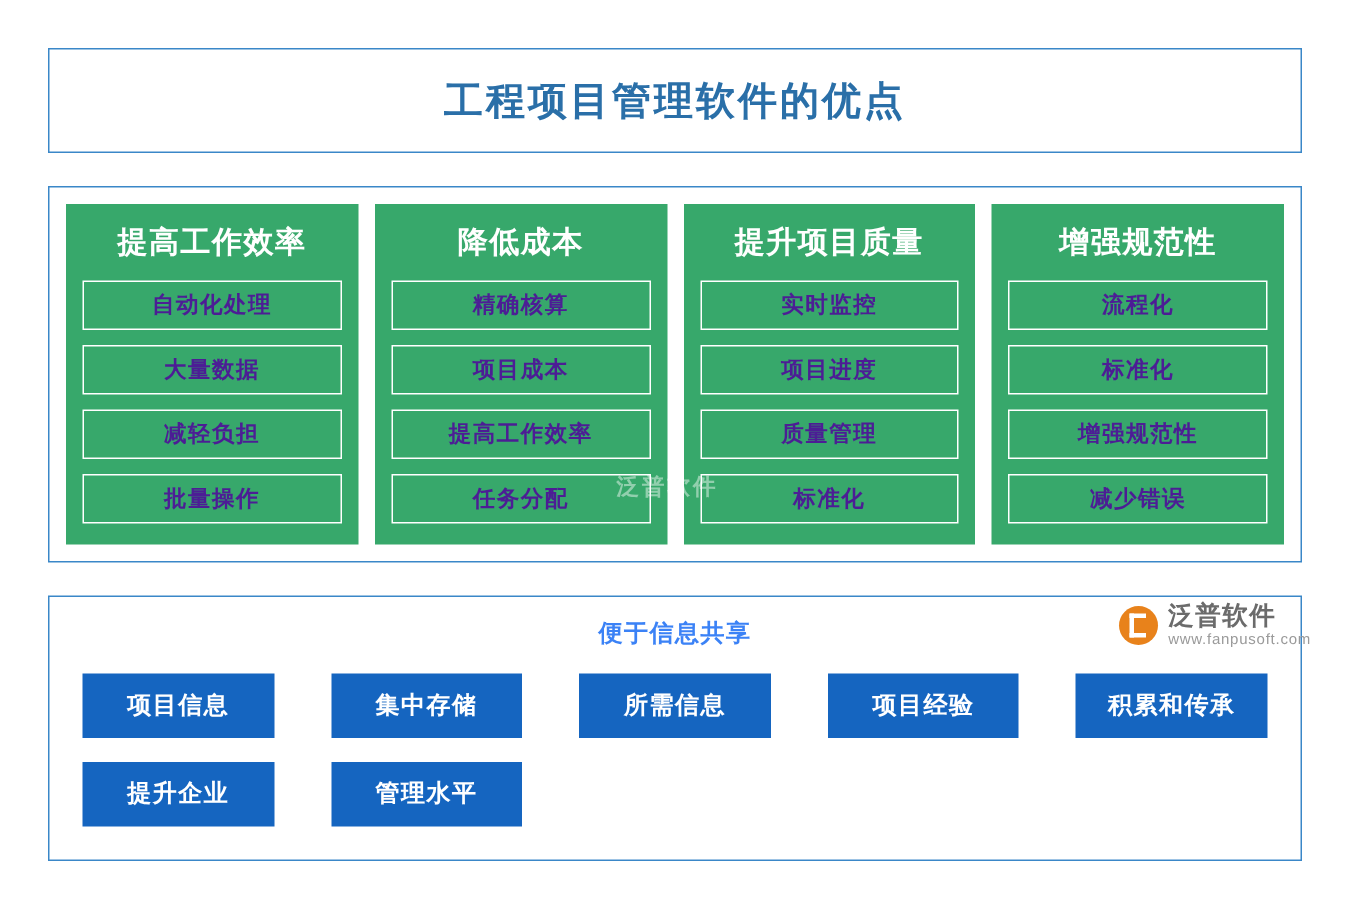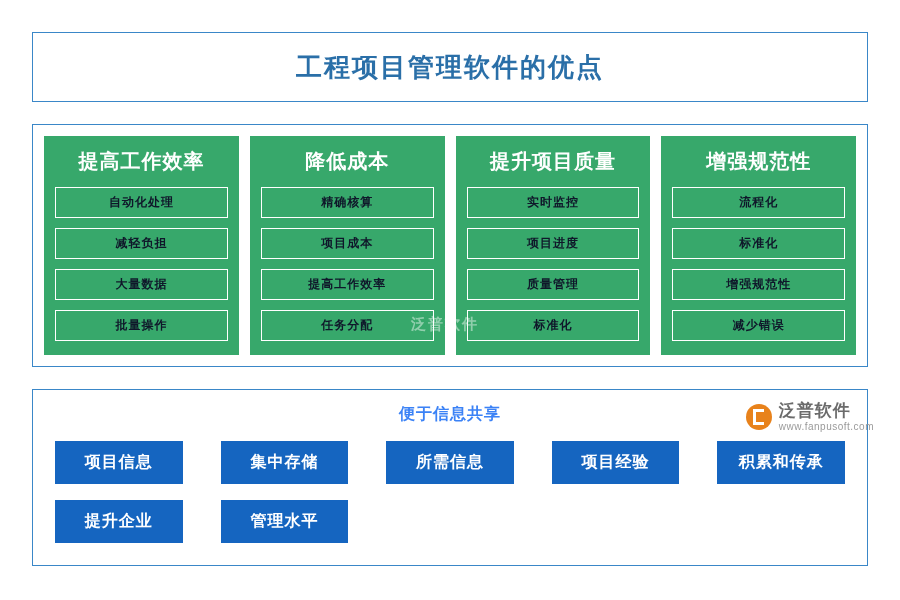--- a/index.html
+++ b/index.html
@@ -61,22 +61,22 @@
   .green-col .col-head {
     color: #ffffff;
     font-size: 20px;
     font-weight: bold;
     text-align: center;
     margin-bottom: 12px;
     letter-spacing: 1px;
   }
   .green-col .chip {
     border: 1px solid #ffffff;
-    color: #0f172a;
-    font-size: 12px;
+    color: #4c1d95;
+    font-size: 15px;
     font-weight: bold;
     text-align: center;
     padding: 6px 2px;
     margin-bottom: 10px;
     box-sizing: border-box;
     background: transparent;
     letter-spacing: 1px;
   }
   .green-col .chip:last-child {
     margin-bottom: 0;
@@ -179,22 +179,22 @@
 
   <div class="title-banner">
     <div class="title-text">工程项目管理软件的优点</div>
   </div>
 
   <div class="green-section">
 
     <div class="green-col">
       <div class="col-head">提高工作效率</div>
       <div class="chip">自动化处理</div>
+      <div class="chip">大量数据</div>
       <div class="chip">减轻负担</div>
-      <div class="chip">大量数据</div>
       <div class="chip">批量操作</div>
     </div>
 
     <div class="green-col">
       <div class="col-head">降低成本</div>
       <div class="chip">精确核算</div>
       <div class="chip">项目成本</div>
       <div class="chip">提高工作效率</div>
       <div class="chip">任务分配</div>
     </div>

